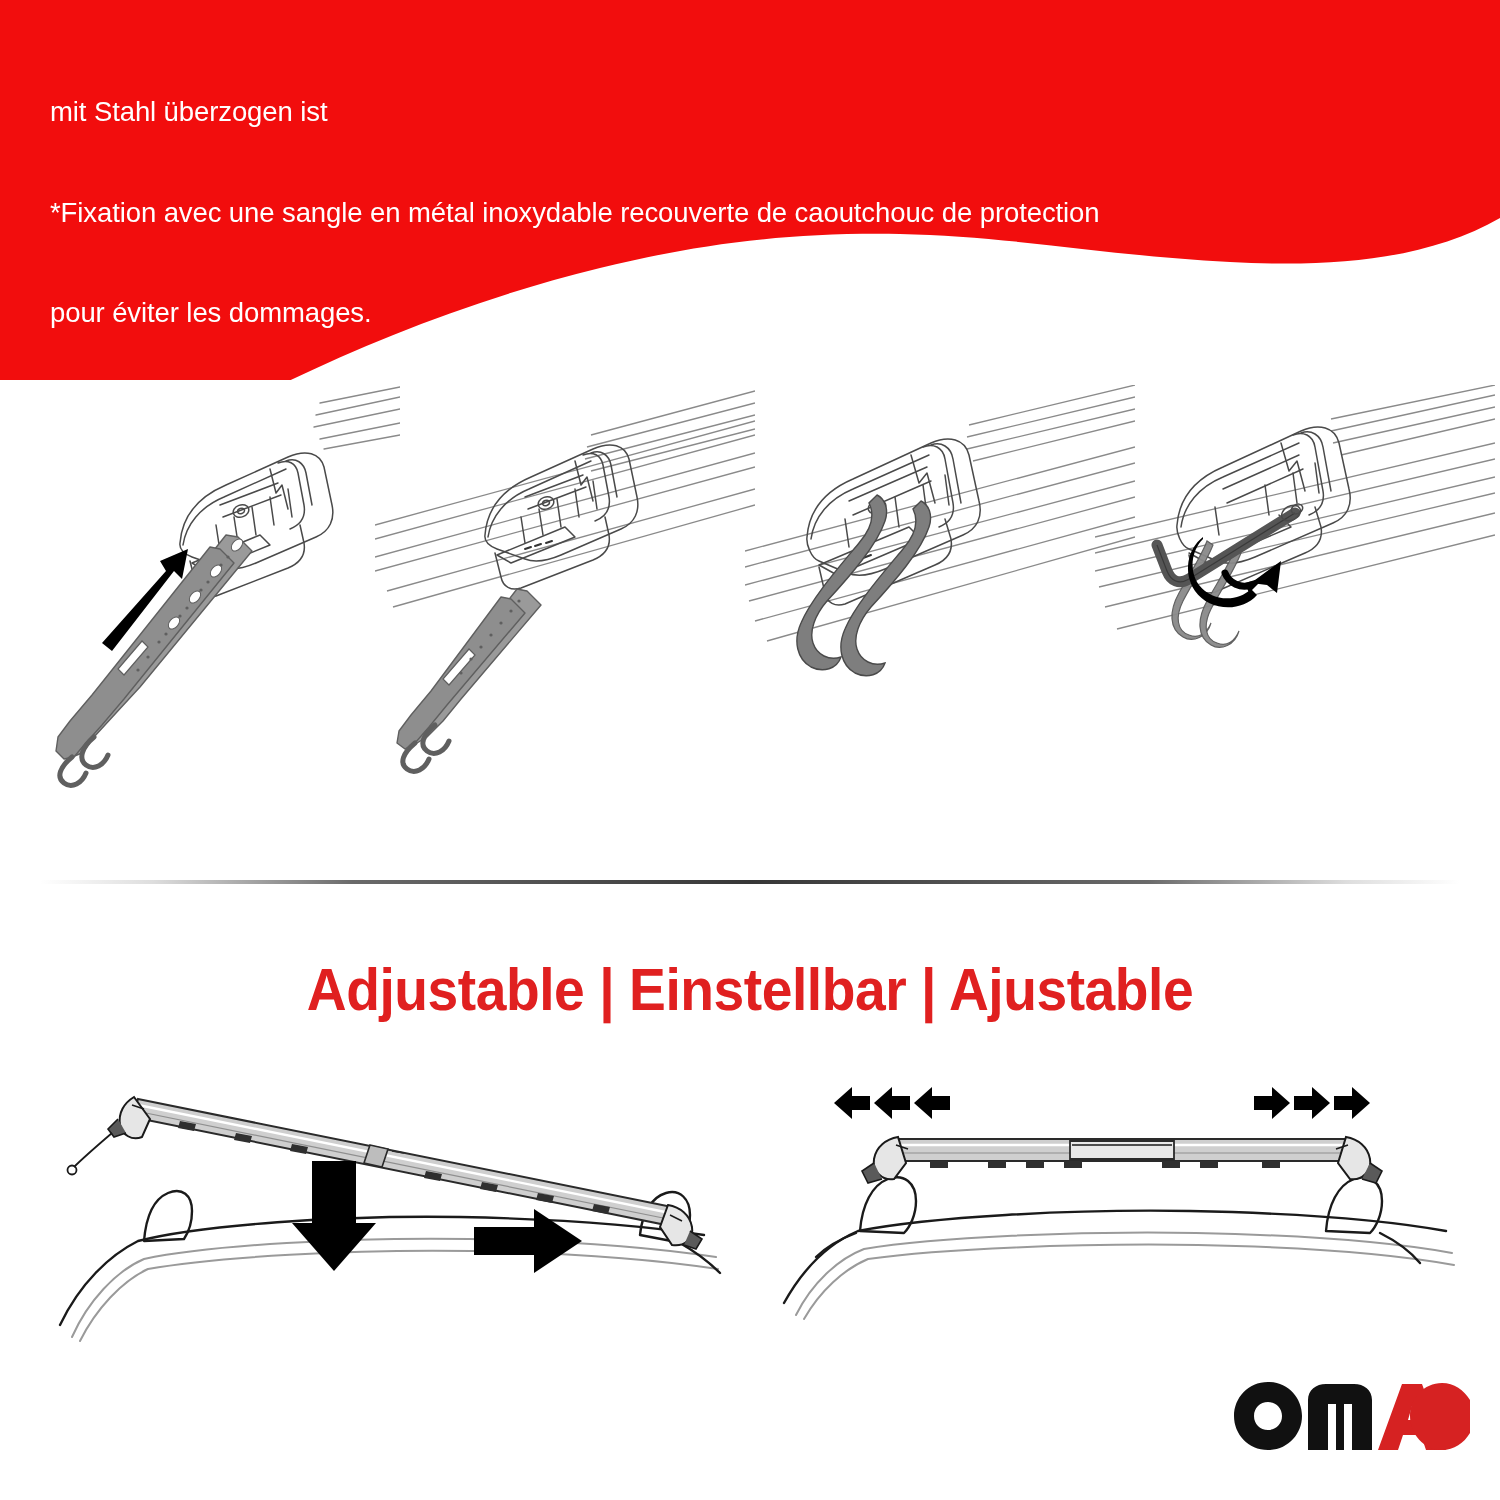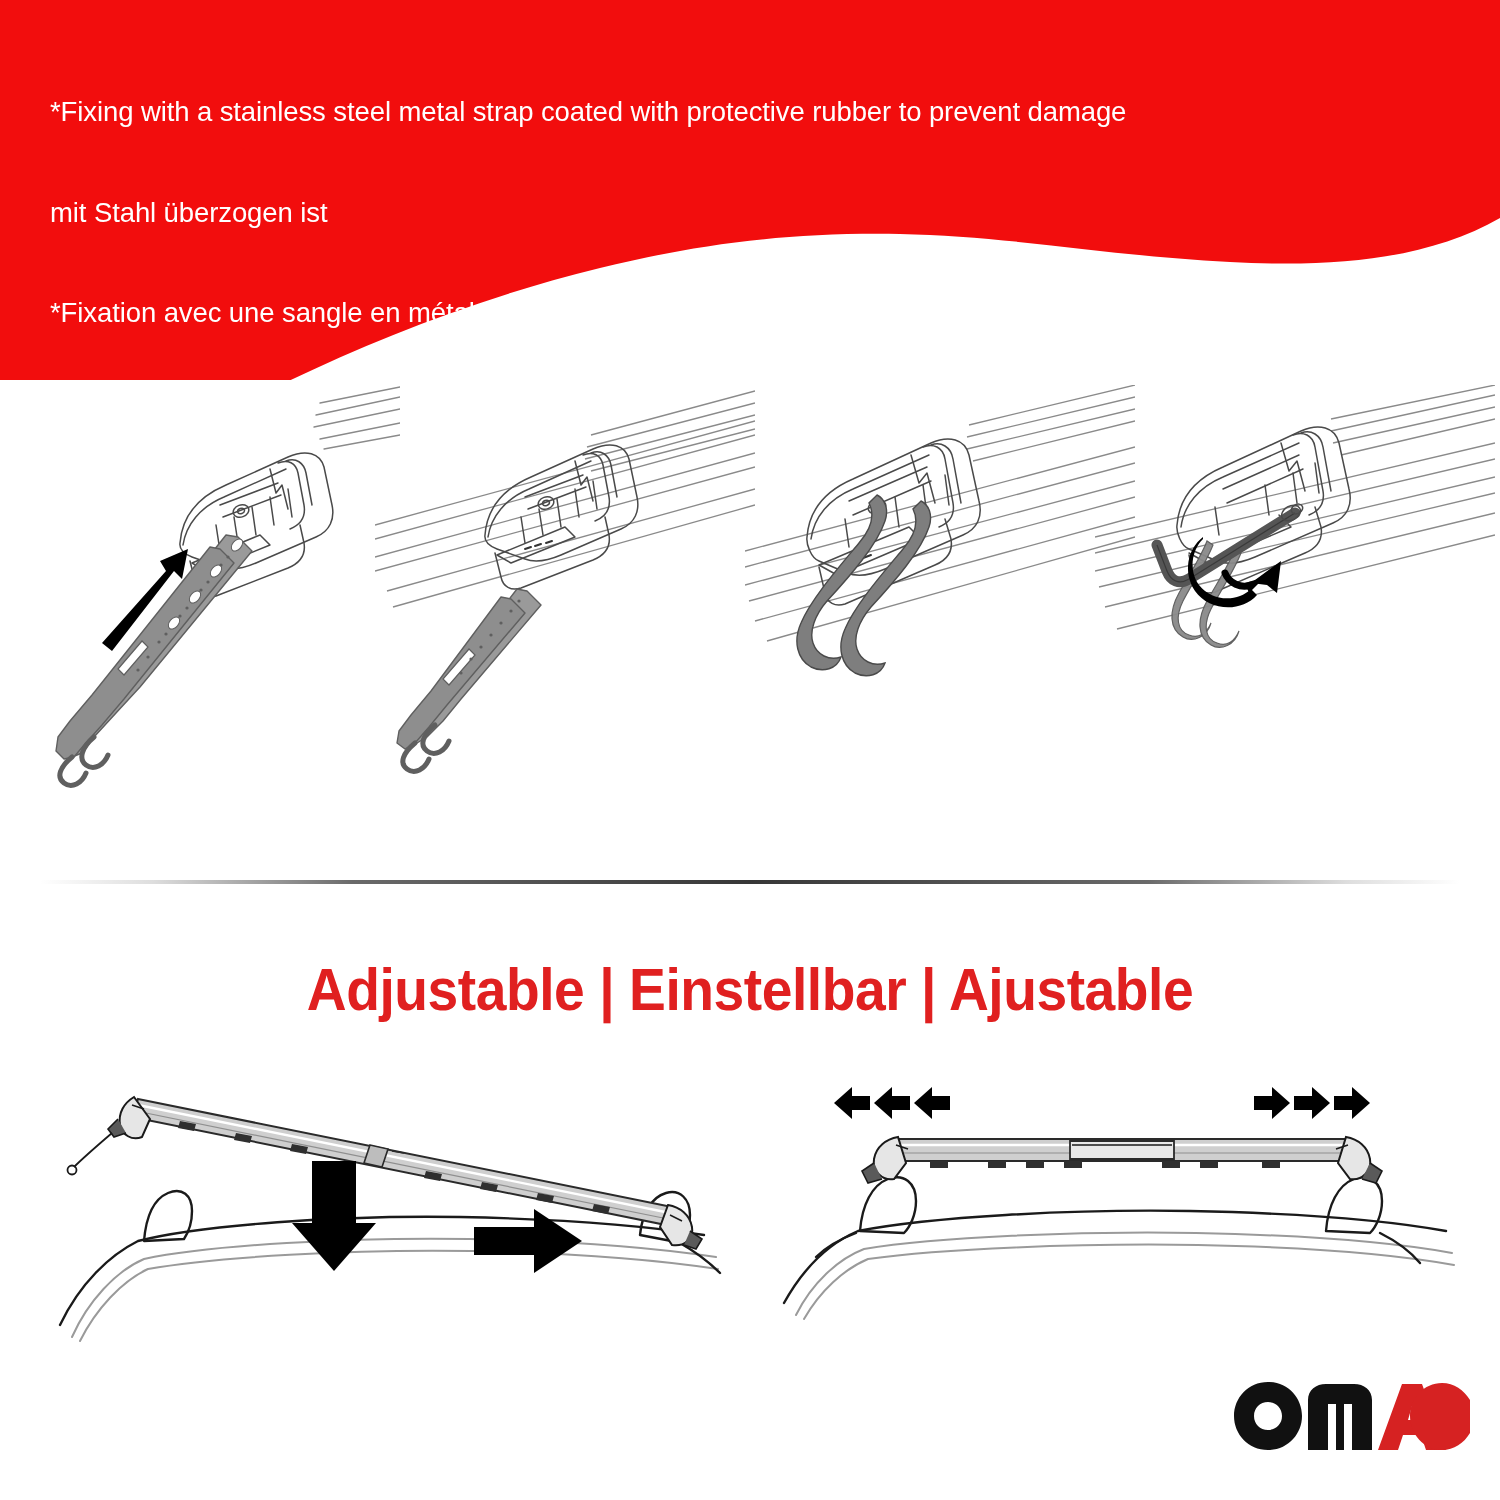--- a/index.html
+++ b/index.html
@@ -133,21 +133,20 @@
   <div class="banner-wrap">
     <svg class="banner-shape" viewBox="0 0 1500 380" preserveAspectRatio="none">
       <path d="M0,0 L1500,0 L1500,218
                C1430,258 1340,268 1230,262
                C1110,256 1010,236 900,234
                C780,232 690,246 600,268
                C470,300 360,346 270,390
                C190,428 120,470 0,540 Z" fill="#F20D0D"></path>
     </svg>
     <div class="banner-text">
-      <span class="banner-line">*Fixing with a stainless steel metal strap coated with protective rubber to prevent damage</span>
       <span class="banner-line">mit Stahl überzogen ist</span>
       <span class="banner-line">*Fixation avec une sangle en métal inoxydable recouverte de caoutchouc de protection</span>
       <span class="banner-line">pour éviter les dommages.</span>
     </div>
   </div>
 
   <div class="steps-row">
 
     <div class="step-cell step-1">
       <svg viewBox="0 0 380 470">

